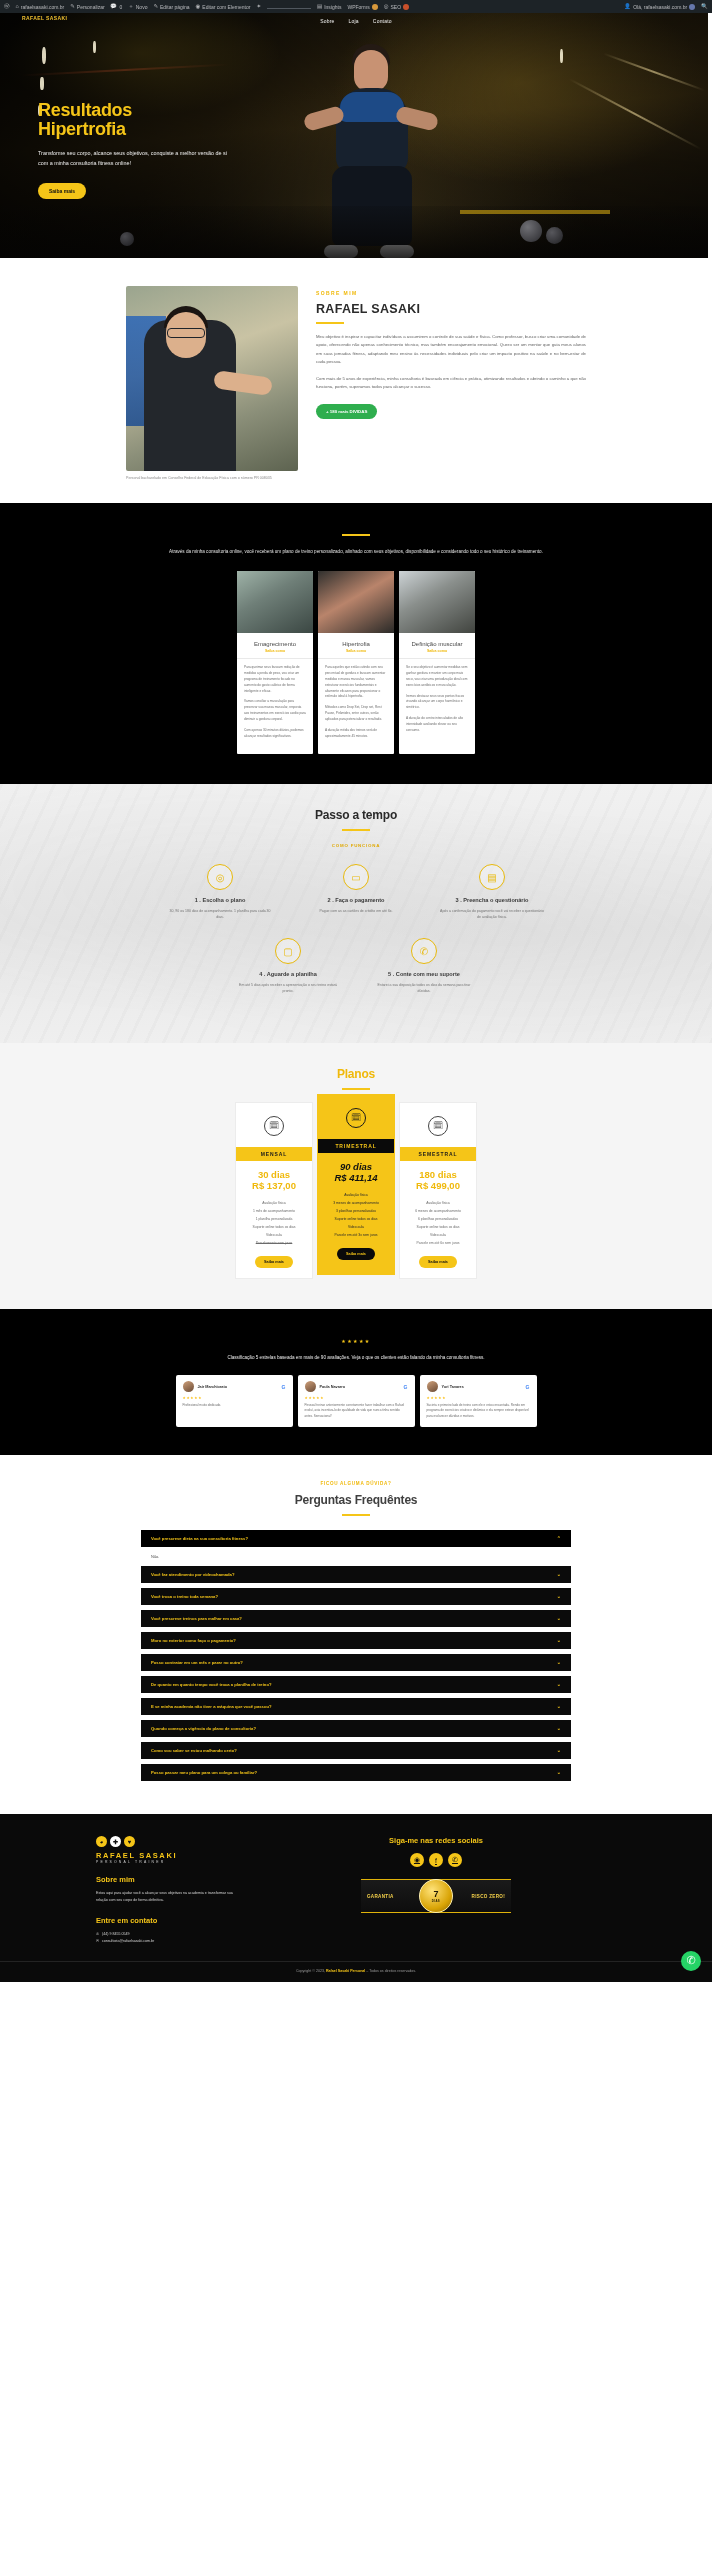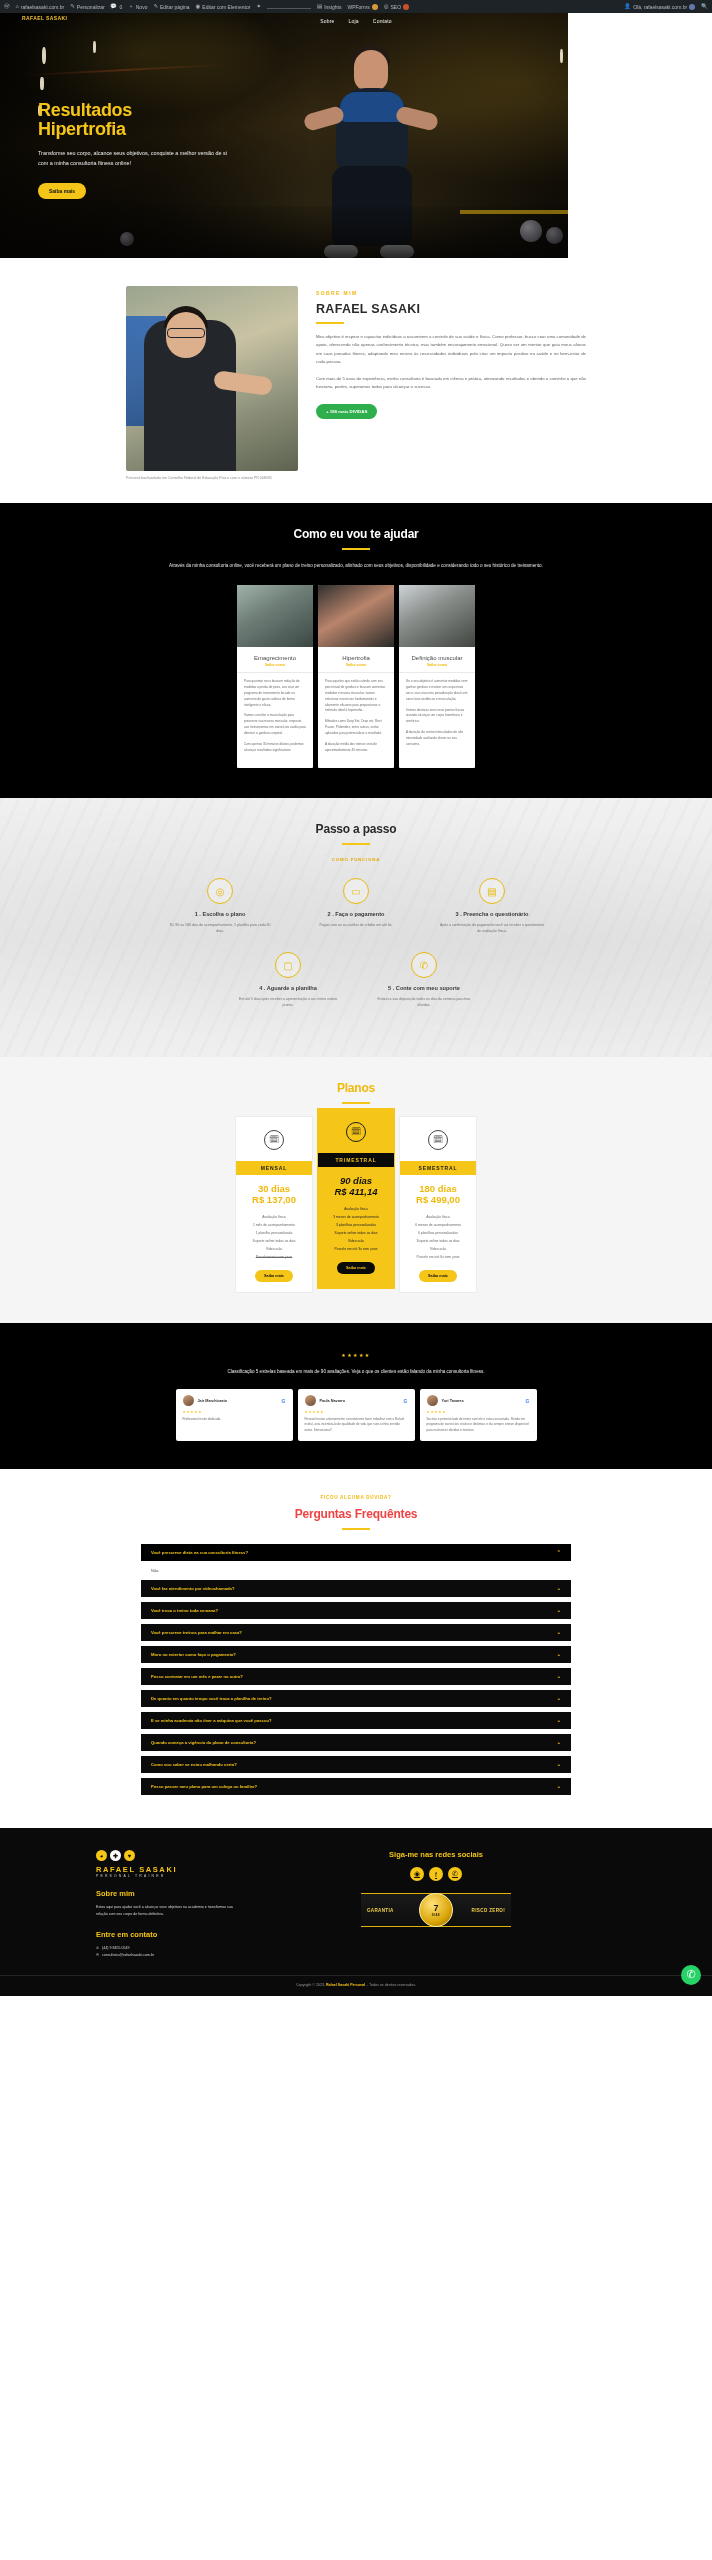--- a/index.html
+++ b/index.html
@@ -34,21 +34,21 @@
     z-index:40;
   }
   .sitenav a{color:#f4f4f4;font-size:5px;text-decoration:none;letter-spacing:.2px;}
   .sitenav .logo{
     position:absolute;left:22px;top:2px;
     color:#f2c230;font-size:5px;font-weight:bold;letter-spacing:.4px;
   }
 
   
   .hero{
-    position:relative;height:245px;width:568px;overflow:hidden;
+    position:relative;height:245px;width:708px;overflow:hidden;
     background:
       radial-gradient(ellipse 200px 90px at 140px 40px, rgba(180,150,40,.50), transparent 70%),
       radial-gradient(ellipse 260px 140px at 520px 70px, rgba(150,120,35,.45), transparent 72%),
       radial-gradient(ellipse 300px 200px at 360px 220px, rgba(60,50,25,.9), transparent 75%),
       linear-gradient(175deg,#120f08 0%,#241c0c 22%,#3a2d12 46%,#211a0c 68%,#0c0a06 100%);
   }
   .hero:before{
     content:"";position:absolute;inset:0;
     background:
       linear-gradient(92deg, rgba(0,0,0,.82) 0%, rgba(0,0,0,.55) 30%, rgba(0,0,0,.12) 55%, rgba(0,0,0,.45) 100%);
@@ -103,21 +103,21 @@
   .rule{width:28px;height:2px;background:#f5c518;margin-bottom:9px;}
   .about-p{font-size:4.3px;line-height:1.95;color:#5f5f5f;margin-bottom:8px;text-align:justify;}
   .btn-green{
     display:inline-block;background:#2fae4e;color:#fff;border:none;border-radius:11px;
     font-size:4.4px;font-weight:bold;padding:5px 10px;cursor:pointer;
   }
 
   
   .help{background:#000;padding:24px 0 30px;text-align:center;}
   .sec-title{font-size:12px;font-weight:bold;color:#fff;letter-spacing:-.2px;}
-  .sec-title.dark{color:#ef4444;}
+  .sec-title.dark{color:#404040;}
   .rule-c{width:28px;height:2px;background:#f5c518;margin:7px auto 12px;}
   .help-lead{
     width:430px;margin:0 auto 14px;font-size:4.6px;line-height:1.85;color:#e4e4e4;
   }
   .cards{display:flex;justify-content:center;gap:5px;}
   .card{width:76px;background:#fff;border-radius:1px;overflow:hidden;text-align:center;}
   .card-img{height:62px;width:100%;}
   .ci1{background:linear-gradient(150deg,#9fb3a8 0%,#6f7f78 40%,#3b4743 100%);}
   .ci2{background:linear-gradient(150deg,#30302e 0%,#b9846b 45%,#2a2a28 100%);}
   .ci3{background:linear-gradient(150deg,#cdd3d6 0%,#8a8f8c 40%,#41443f 100%);}
@@ -379,21 +379,20 @@
         <div class="about-name">RAFAEL SASAKI</div>
         <div class="rule"></div>
         <p class="about-p">Meu objetivo é inspirar e capacitar indivíduos a assumirem o controle de sua saúde e física. Como professor, busco criar uma comunidade de apoio, oferecendo não apenas conhecimento técnico, mas também encorajamento emocional. Quero ser um mentor que guia meus alunos em suas jornadas fitness, adaptando meu ensino às necessidades individuais pelo criar um impacto positivo na saúde e no bem-estar de cada pessoa.</p>
         <p class="about-p">Com mais de 5 anos de experiência, minha consultoria é baseada em ciência e prática, otimizando resultados e abrindo o caminho a que não funciona, porém, superamos todos para alcançar o sucesso.</p>
         <button class="btn-green">+ 180 mais DIVIDAS</button>
       </div>
     </div>
   </section>
 
   <section class="help">
-    <div class="sec-title">Como eu vou te ajudar</div>
     <div class="rule-c"></div>
     <div class="help-lead">Através da minha consultoria online, você receberá um plano de treino personalizado, alinhado com seus objetivos, disponibilidade e considerando todo o seu histórico de treinamento.</div>
     <div class="cards">
       <div class="card">
         <div class="card-img ci1"></div>
         <div class="card-h">Emagrecimento</div>
         <div class="card-sub">Saiba como</div>
         <div class="card-body">
           <p>Para queimar seus buscam redução de medidas a perda de peso, vou criar um programa de treinamento focado no aumento do gasto calórico de forma inteligente e eficaz.</p>
           <p>Vamos conciliar a musculação para preservar sua massa muscular, resposta aos treinamentos em exercícios cardio para diminuir a gordura corporal.</p>
@@ -418,21 +417,21 @@
           <p>Se o seu objetivo é aumentar medidas sem ganhar gordura e manter um corpo mais seco, vou criar uma periodização ideal com exercícios aeróbicos e musculação.</p>
           <p>Iremos destacar seus seus pontos fracos visando alcançar um corpo harmônico e simétrico.</p>
           <p>A duração do centro intercalados de alto intensidade avaliando elevar ou seu consumo.</p>
         </div>
       </div>
     </div>
   </section>
 
   <section class="steps">
     <div class="steps-in">
-      <div class="sec-title">Passo a passo</div>
+      <div class="sec-title">Passo a tempo</div>
       <div class="rule-c"></div>
       <div class="steps-eyebrow">COMO FUNCIONA</div>
       <div class="steprow">
         <div class="step">
           <div class="step-ico">◎</div>
           <div class="step-t">1 . Escolha o plano</div>
           <div class="step-d">30, 90 ou 180 dias de acompanhamento. 1 planilha para cada 30 dias.</div>
         </div>
         <div class="step">
           <div class="step-ico">▭</div>

